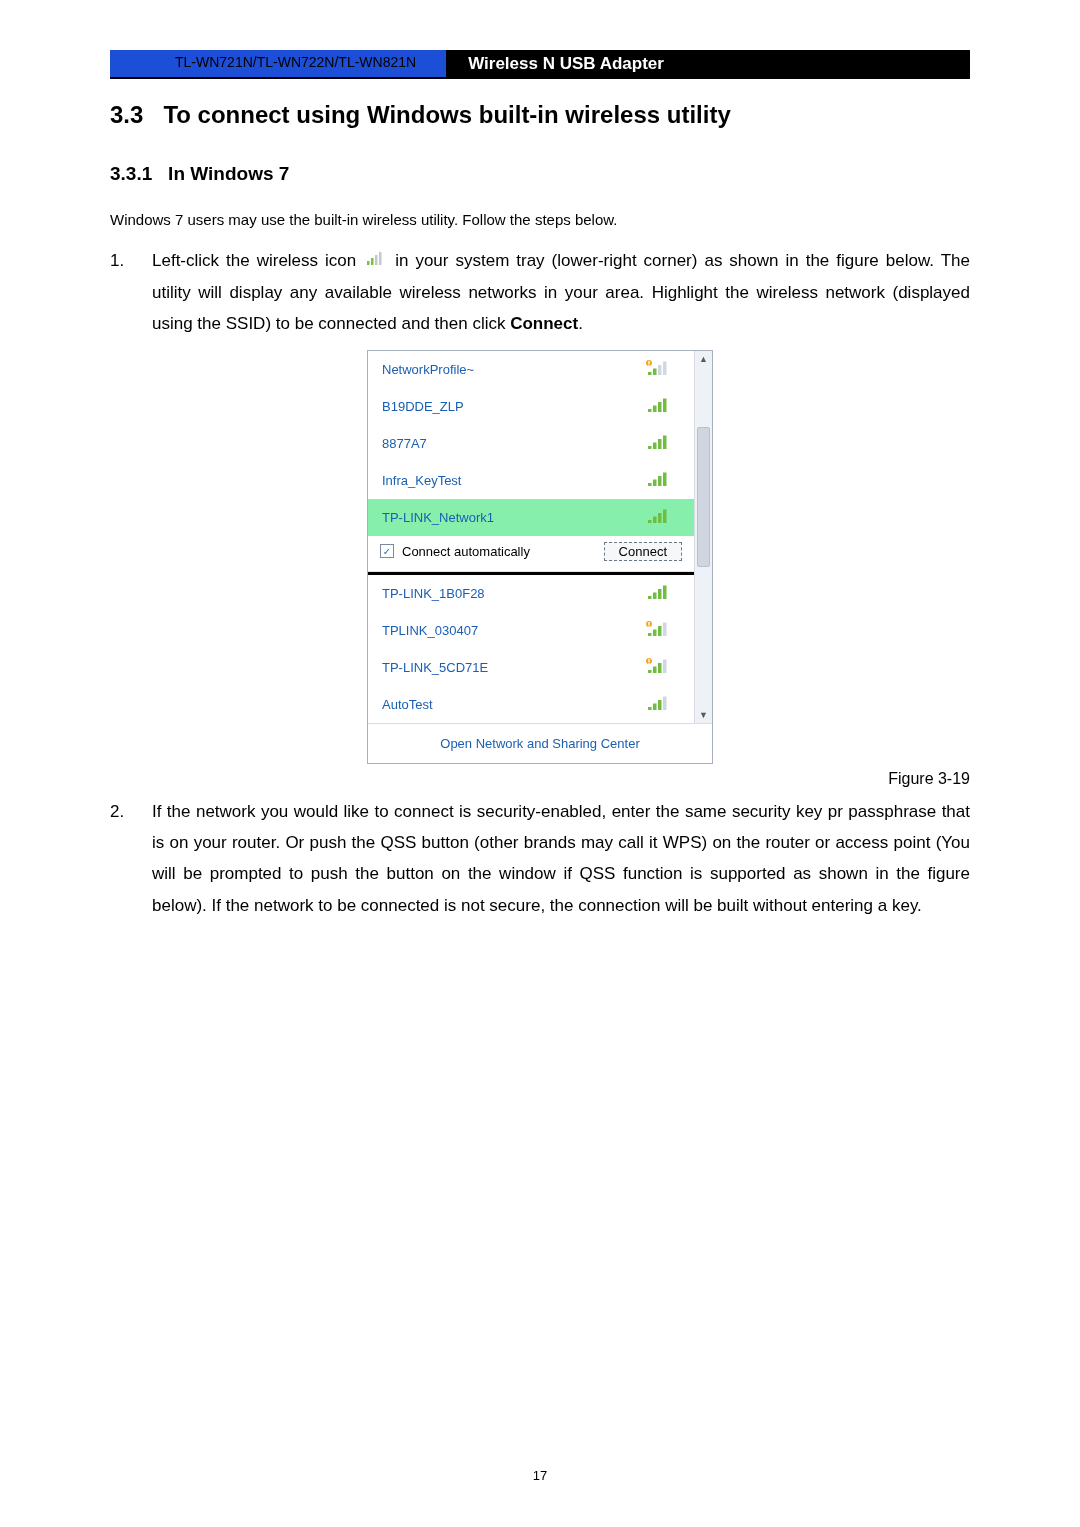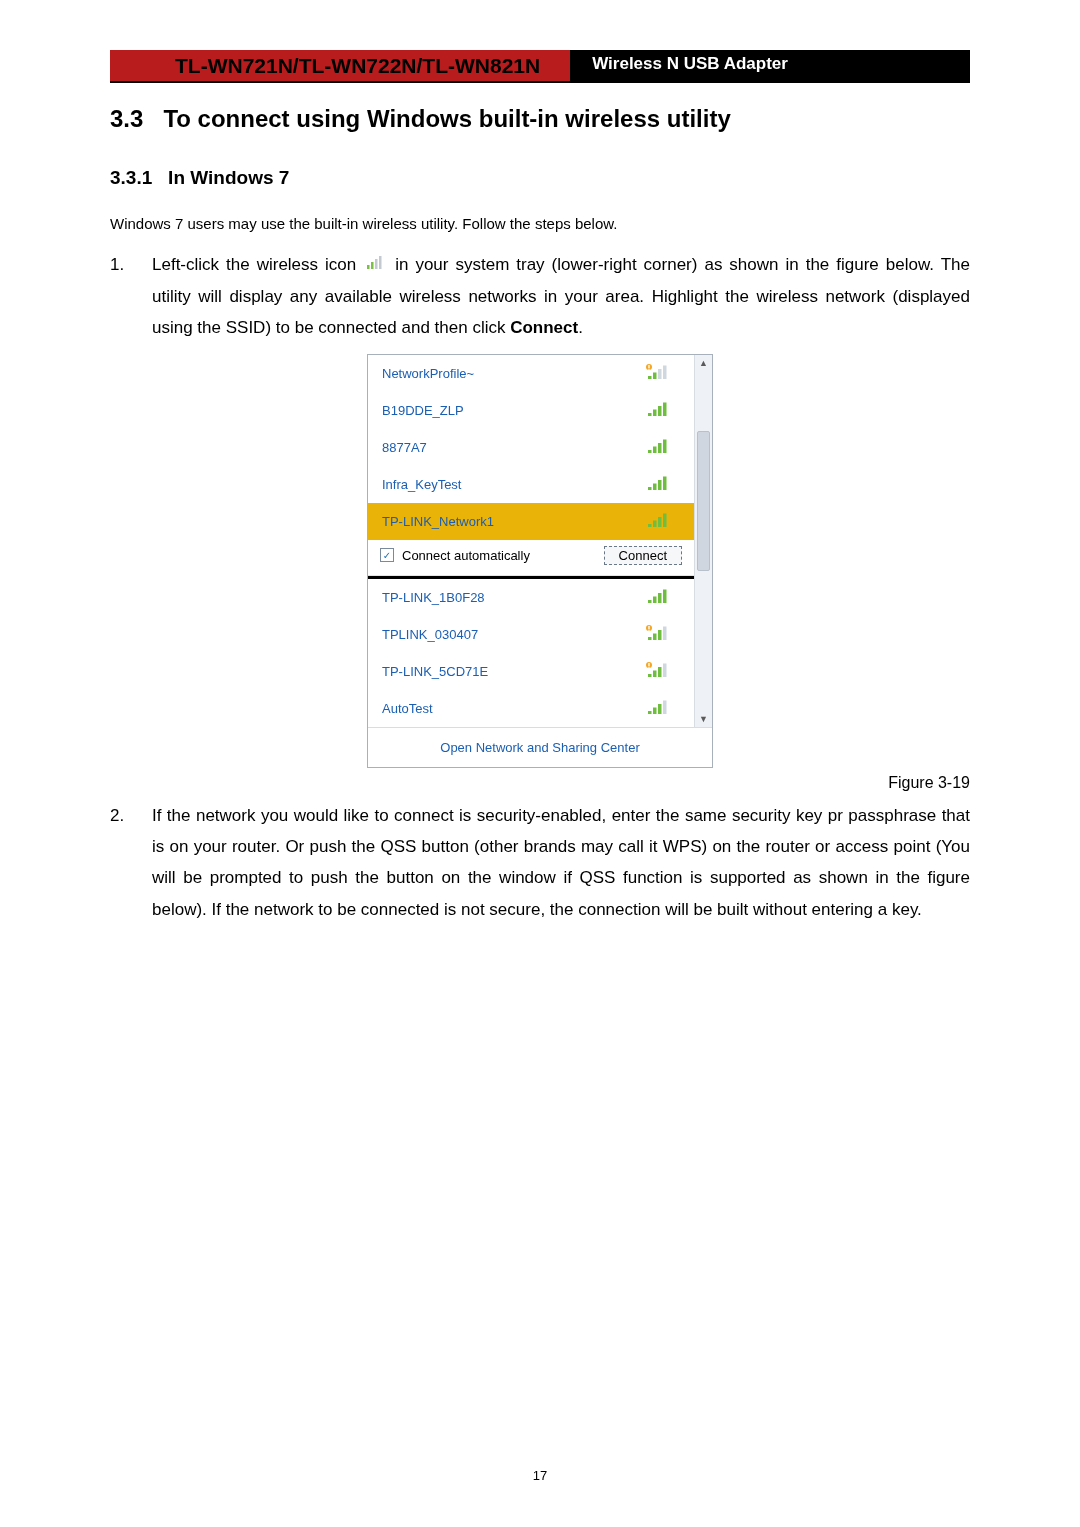--- a/index.html
+++ b/index.html
@@ -13,24 +13,24 @@
     }
     .page {
       padding: 50px 110px 0 110px;
     }
     .header-bar {
       display: flex;
       border-bottom: 2px solid #000;
       margin-bottom: 22px;
     }
     .header-left {
-      background: #b91c1c;
+      background: #1d4ed8;
       color: #000;
-      font-weight: bold;
-      font-size: 21px;
+      font-weight: normal;
+      font-size: 14px;
       padding: 4px 30px 3px 65px;
     }
     .header-right {
       background: #000000;
       color: #fff;
       font-weight: bold;
       font-size: 17px;
       padding: 4px 22px 3px 22px;
       flex: 0 0 auto;
     }
@@ -113,21 +113,21 @@
       border-radius: 2px;
     }
     .wifi-row {
       display: flex;
       align-items: center;
       justify-content: space-between;
       padding: 9px 26px 9px 14px;
       color: #1b5fb3;
     }
     .wifi-row.selected {
-      background: #eab308;
+      background: #86efac;
     }
     .wifi-connect-row {
       display: flex;
       align-items: center;
       gap: 8px;
       padding: 6px 12px 10px 12px;
       border-bottom: 1px solid #e2e6eb;
       color: #000;
     }
     .wifi-top-border { border-top: 3px solid #000000; }

